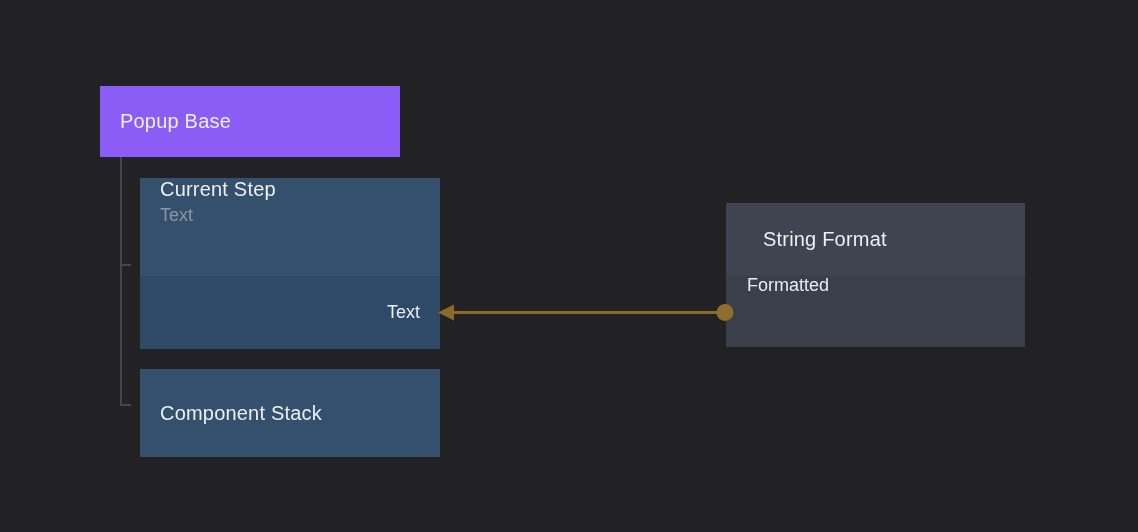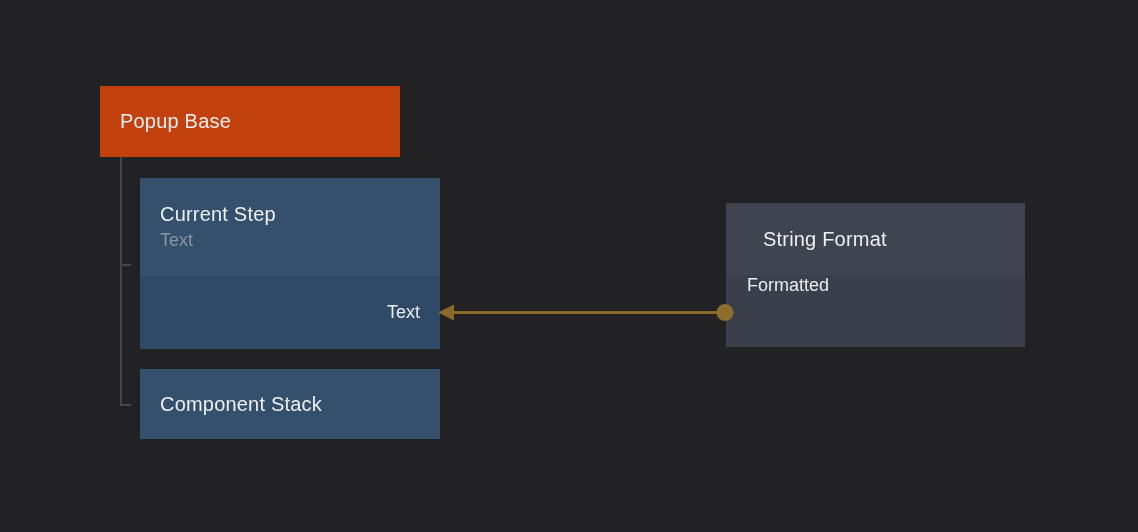--- a/index.html
+++ b/index.html
@@ -39,21 +39,21 @@
     color: #E9EDF2;
     font-size: 18px;
     font-weight: 400;
     white-space: nowrap;
   }
 
   
   .popup-base {
     left: 100px; top: 86px;
     width: 300px; height: 71px;
-    background: #c2410c;
+    background: #8b5cf6;
     display: flex; align-items: center;
     padding-left: 20px;
   }
 
   
   .tree-vline {
     position: absolute;
     left: 120px; top: 157px;
     width: 2px; height: 249px;
     background: #46464A;
@@ -69,35 +69,35 @@
 
   
   .current-step {
     left: 140px; top: 178px;
     width: 300px; height: 171px;
   }
   .cs-header {
     box-sizing: border-box;
     width: 100%; height: 98px;
     background: #35506C;
-    display: flex; flex-direction: column; justify-content: center;
+    display: flex; flex-direction: column; justify-content: flex-start;
     padding-left: 20px;
   }
   .cs-body {
     box-sizing: border-box;
     width: 100%; height: 73px;
     background: #2F4A66;
     display: flex; align-items: center; justify-content: flex-end;
     padding-right: 20px;
   }
 
   
   .component-stack {
     left: 140px; top: 369px;
-    width: 300px; height: 70px;
+    width: 300px; height: 88px;
     background: #35506C;
     display: flex; align-items: center;
     padding-left: 20px;
   }
 
   
   .string-format {
     left: 726px; top: 203px;
     width: 299px; height: 144px;
   }

